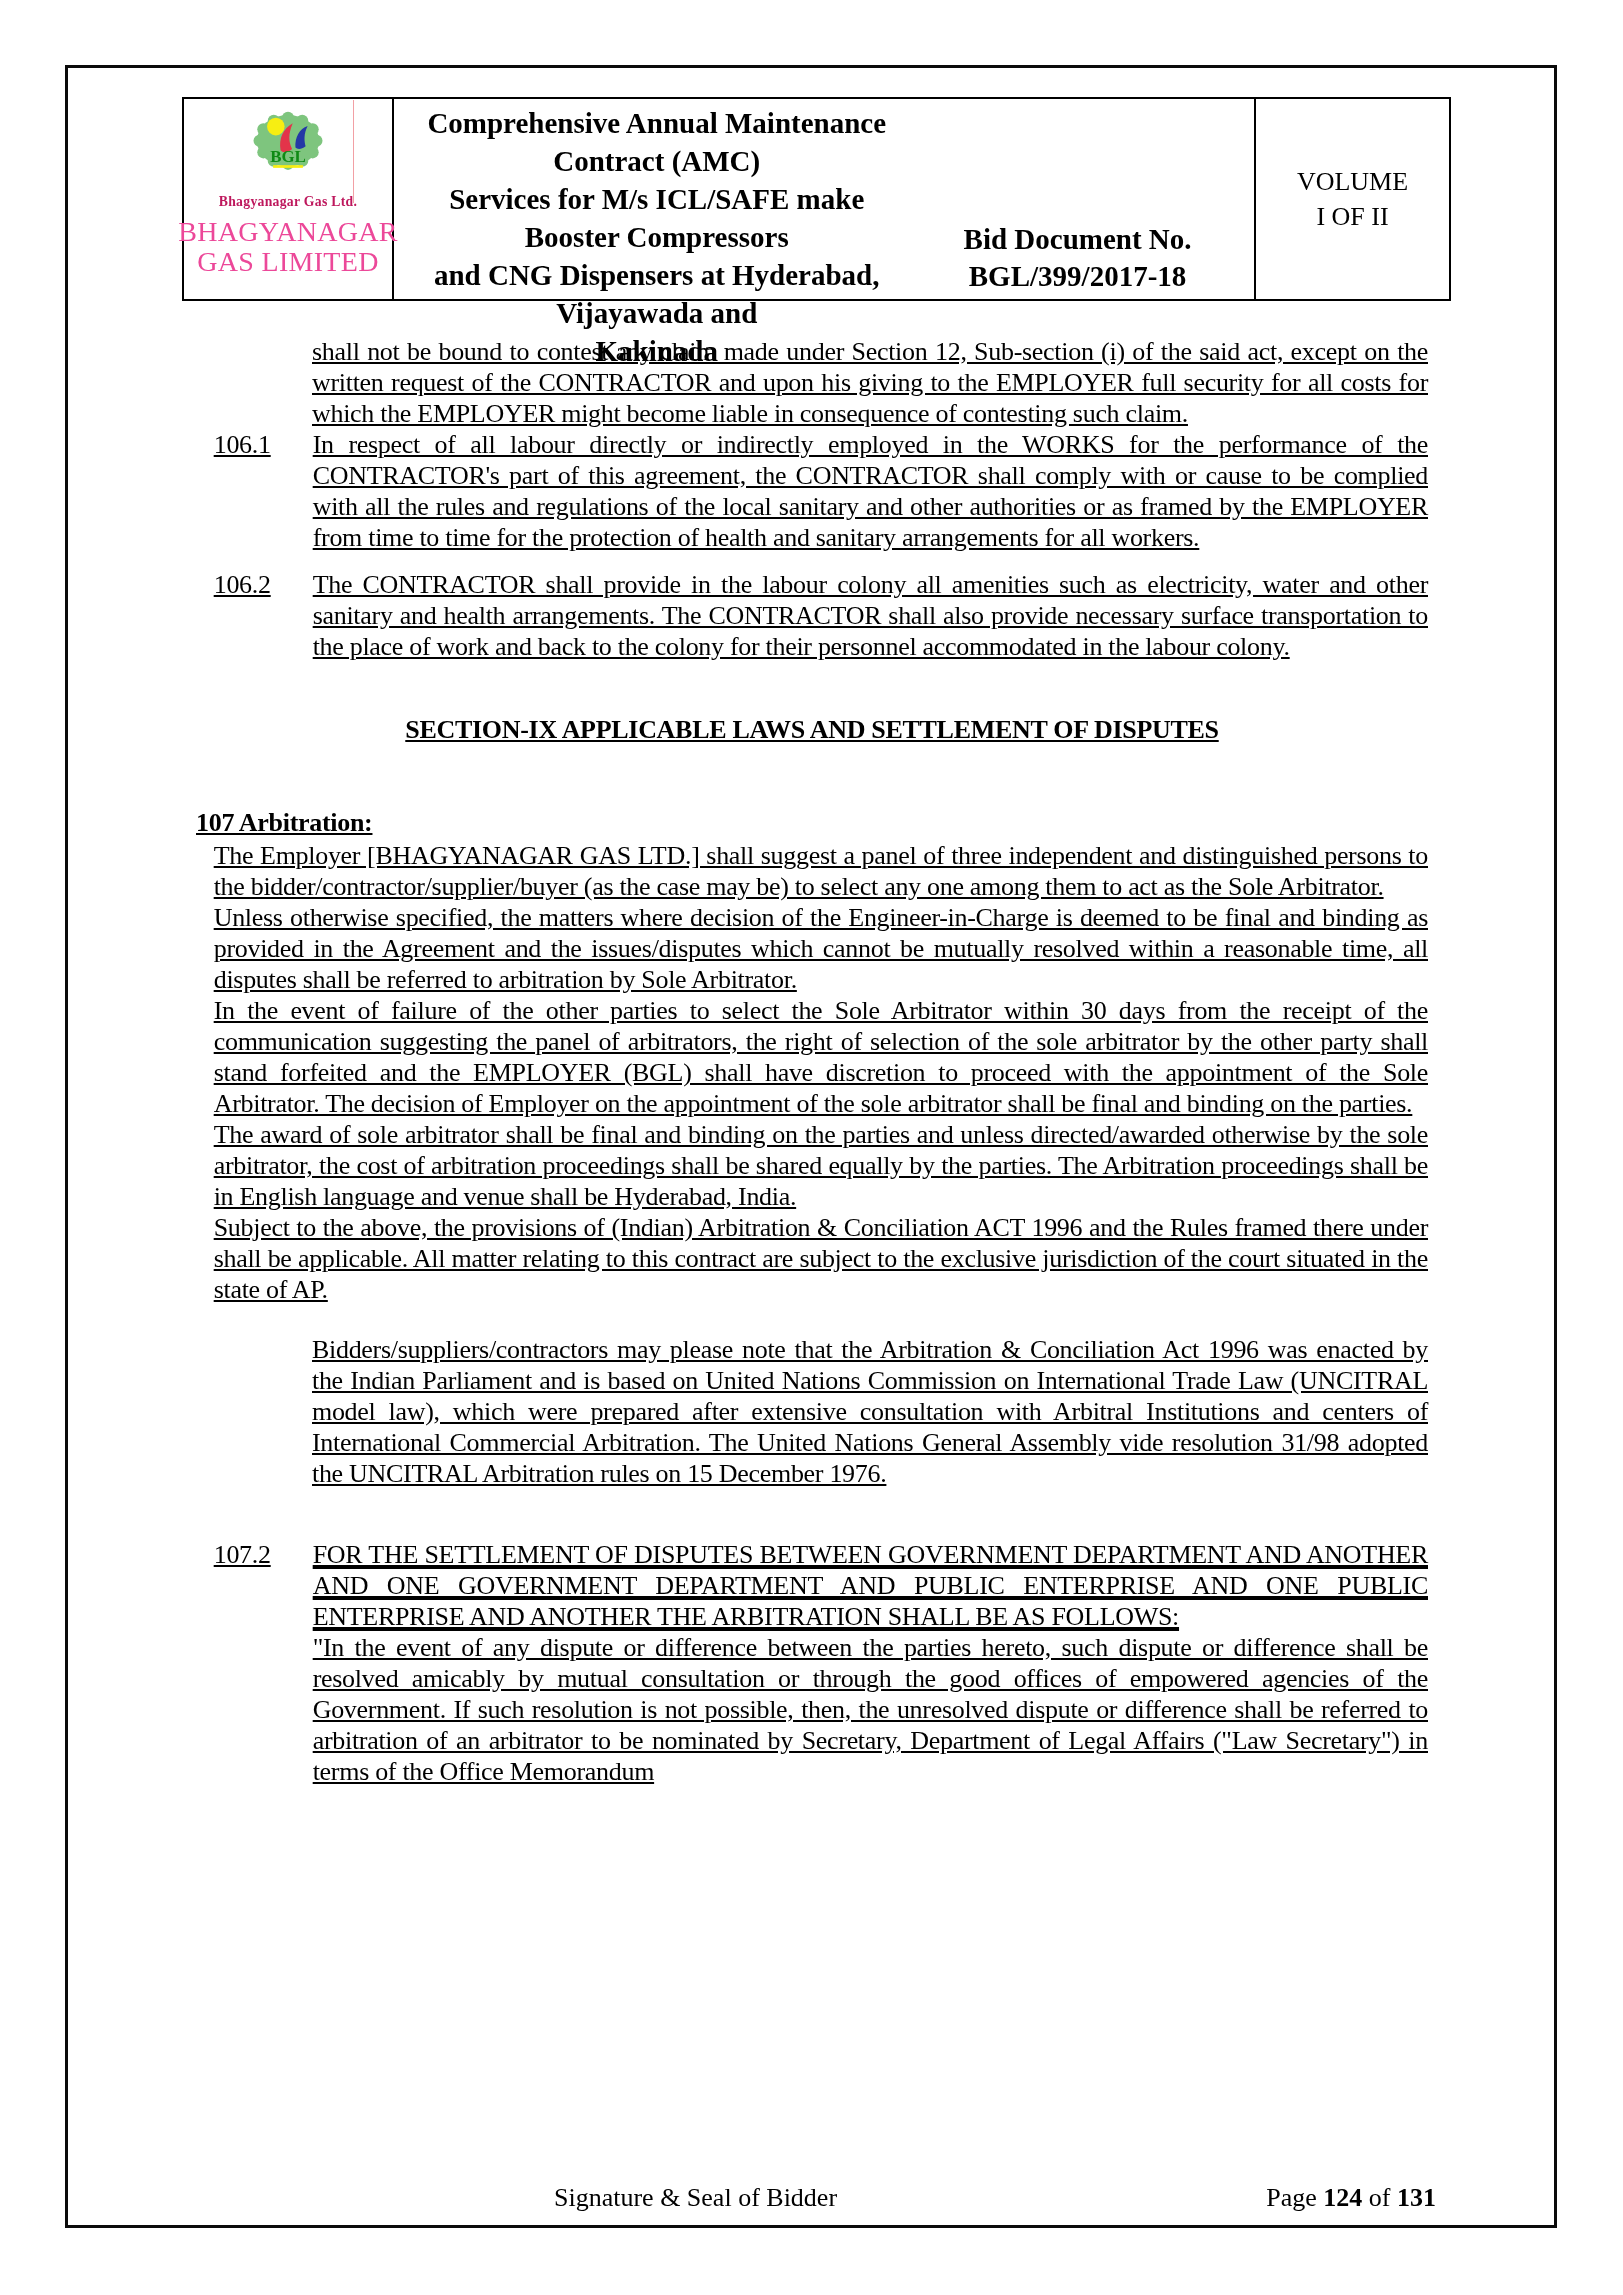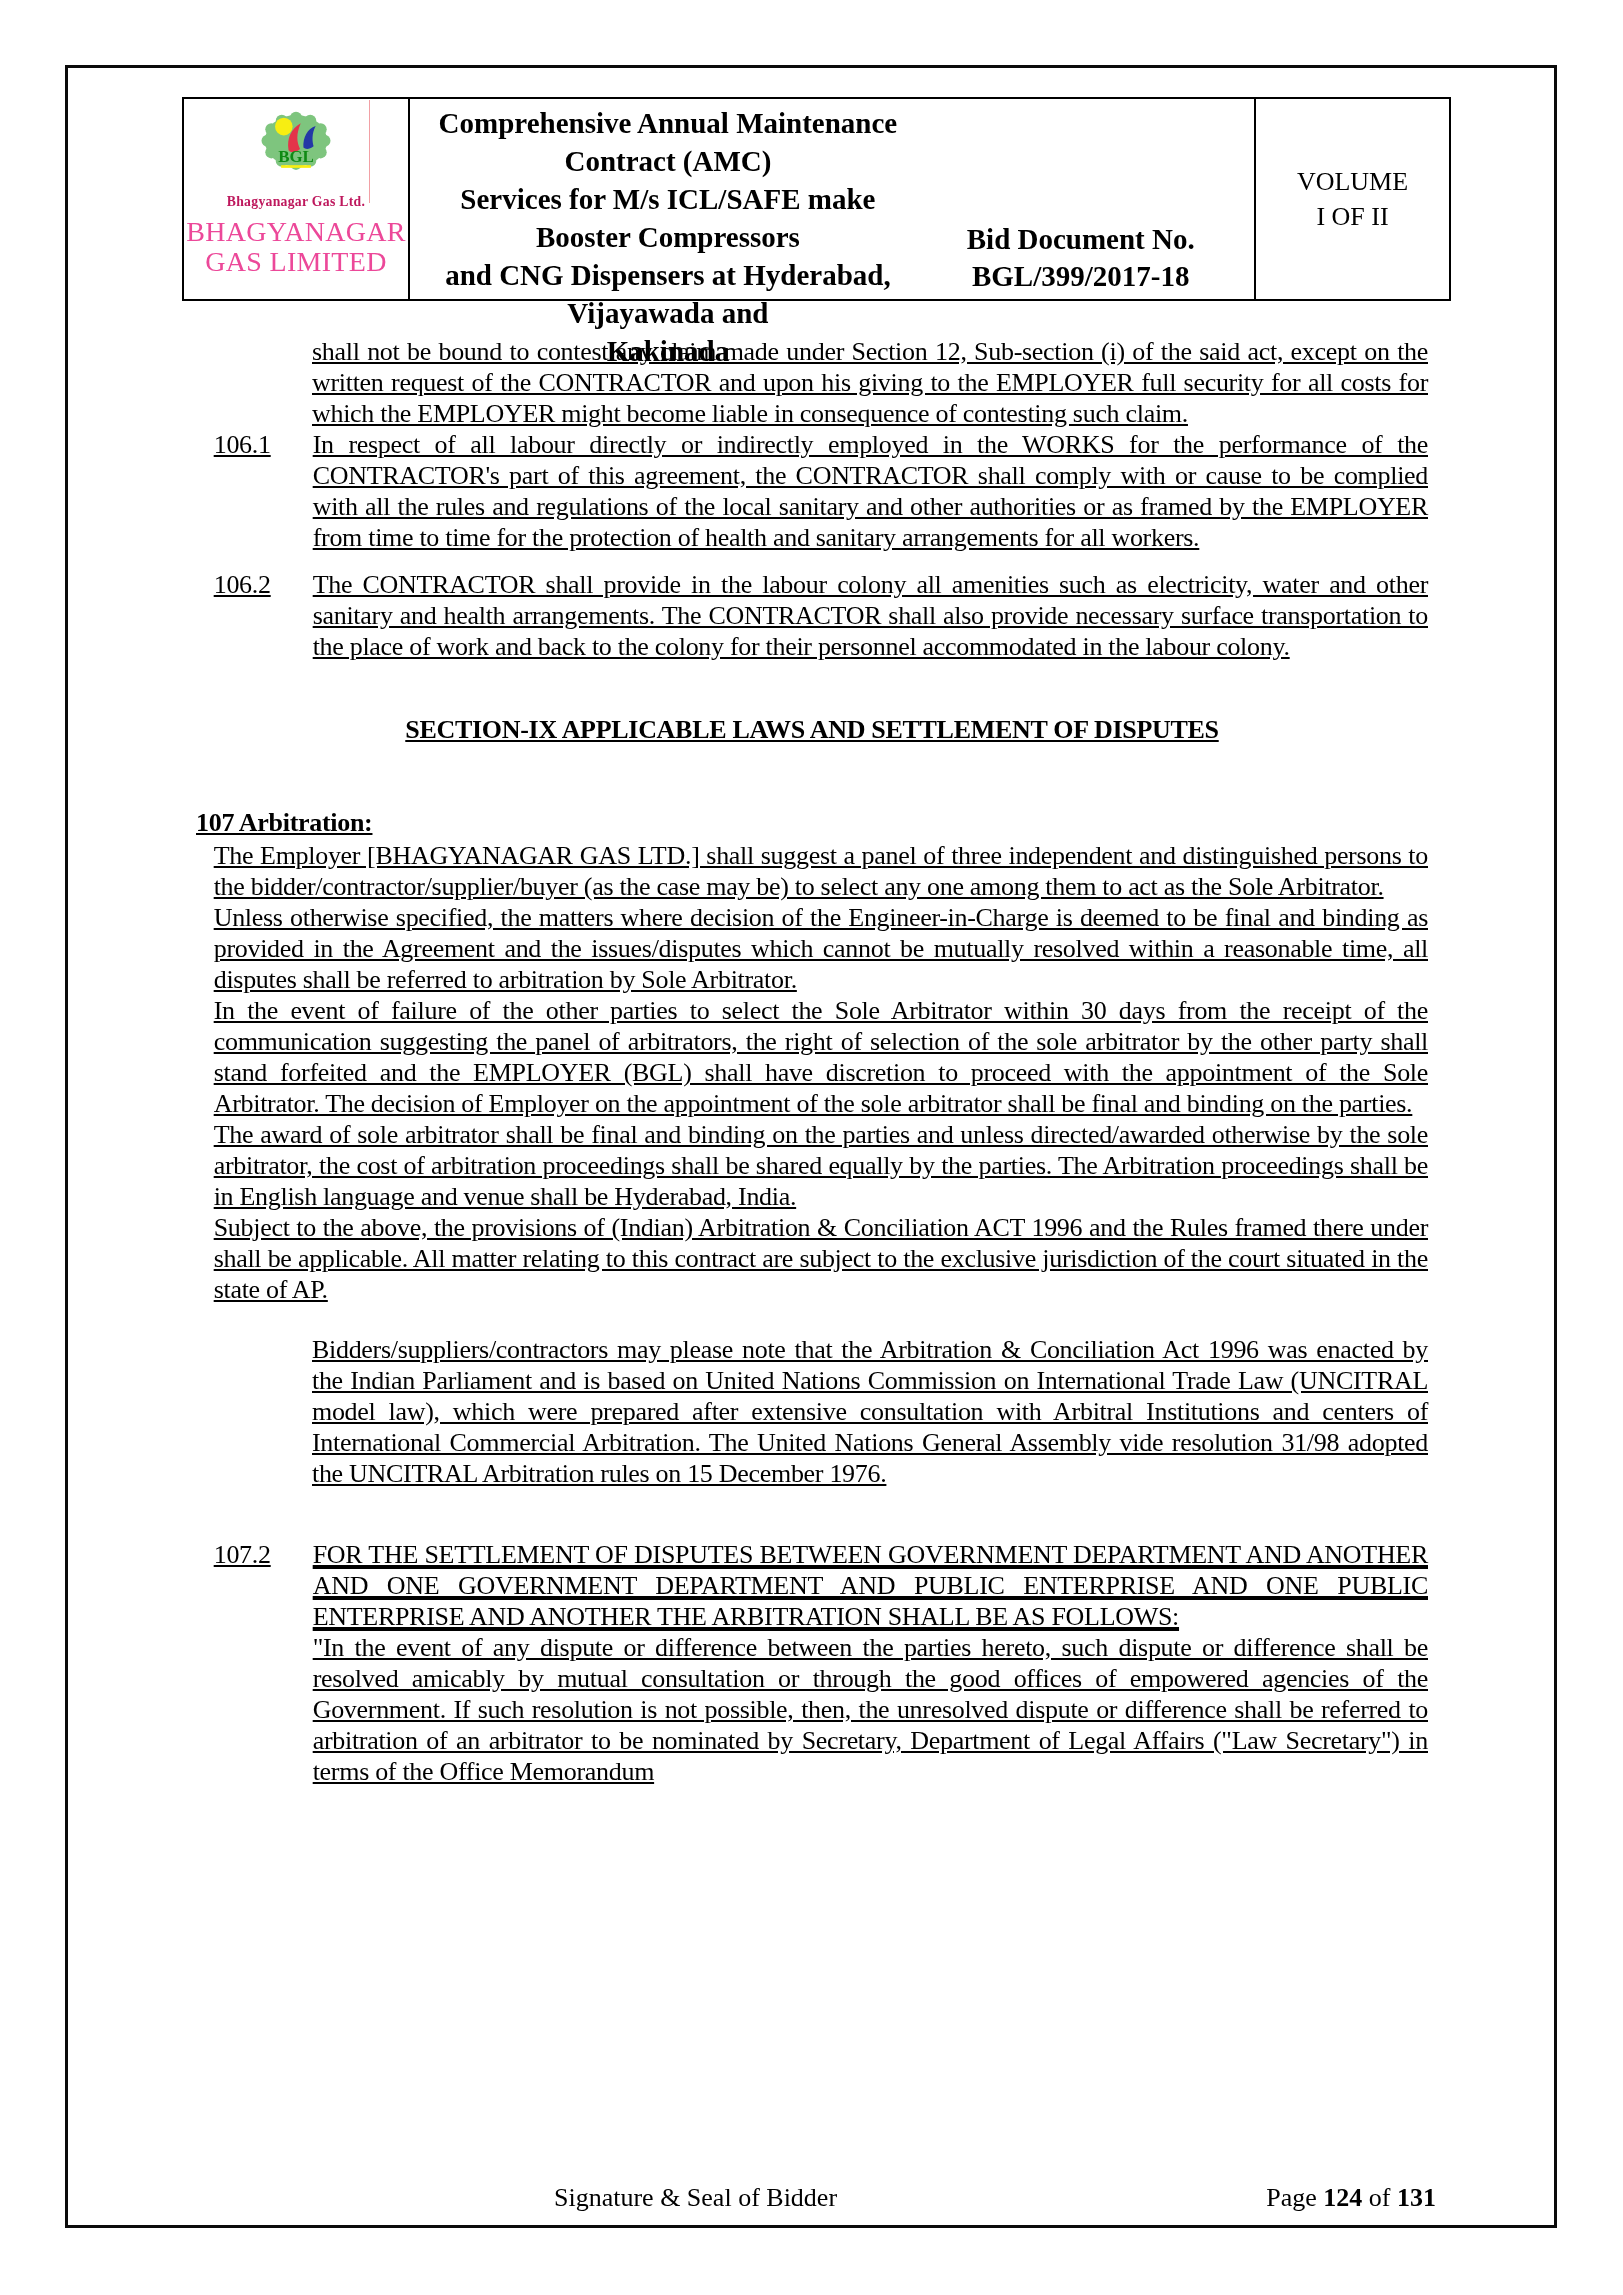--- a/index.html
+++ b/index.html
@@ -24,21 +24,21 @@
     position: absolute;
     left: 182px; top: 97px;
     width: 1269px; height: 204px;
     border: 2px solid #000;
     box-sizing: border-box;
     display: flex;
     background: #fff;
   }
   .cell { box-sizing: border-box; }
   .logo-cell {
-    width: 226px;
+    width: 210px;
     border-right: 2px solid #000;
     display: flex; flex-direction: column; align-items: center;
     padding-top: 9.2px;
     position: relative;
   }
   .logo-caption {
     font-size: 13.7px; font-weight: 600; color: #be185d;
     margin-top: 15px; letter-spacing: 0.3px;
   }
   .company {

